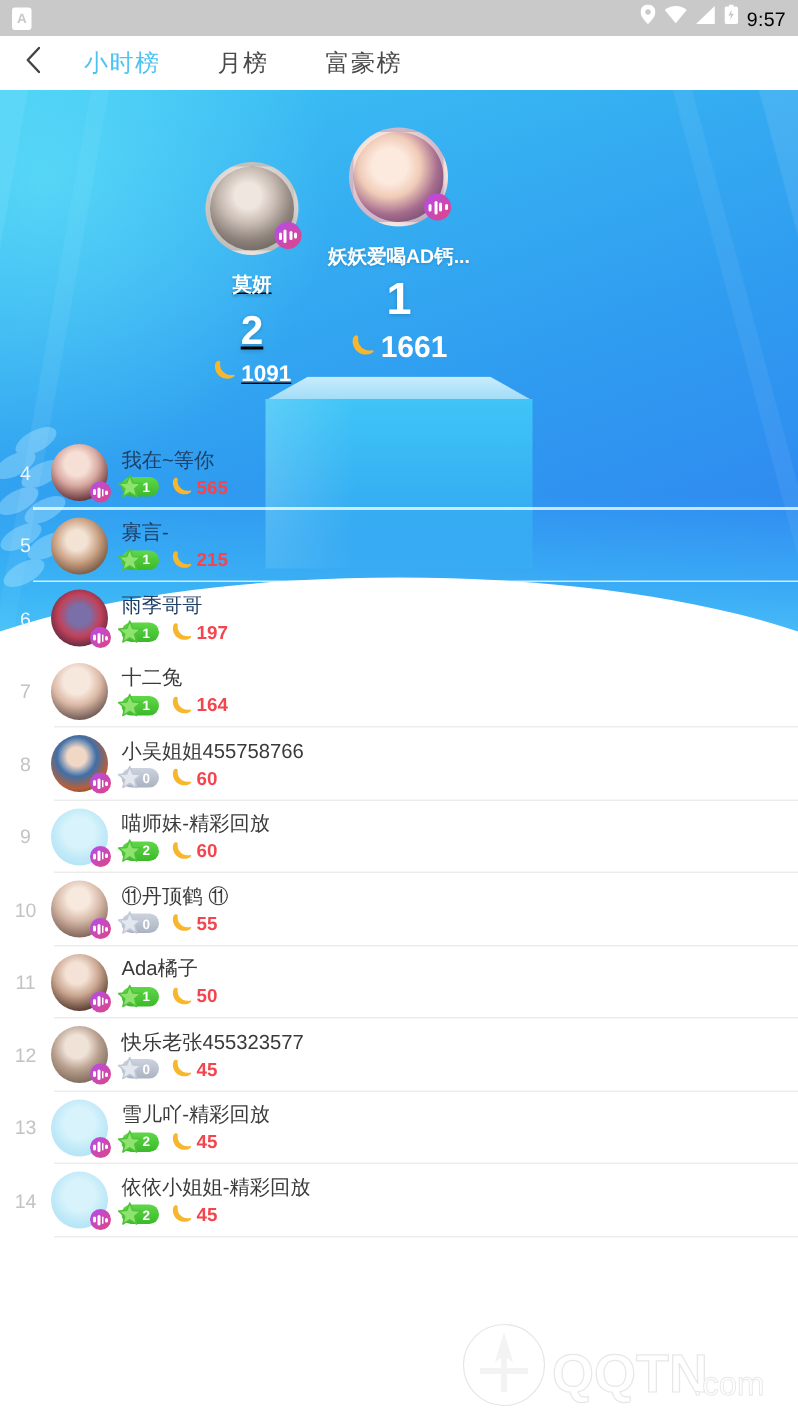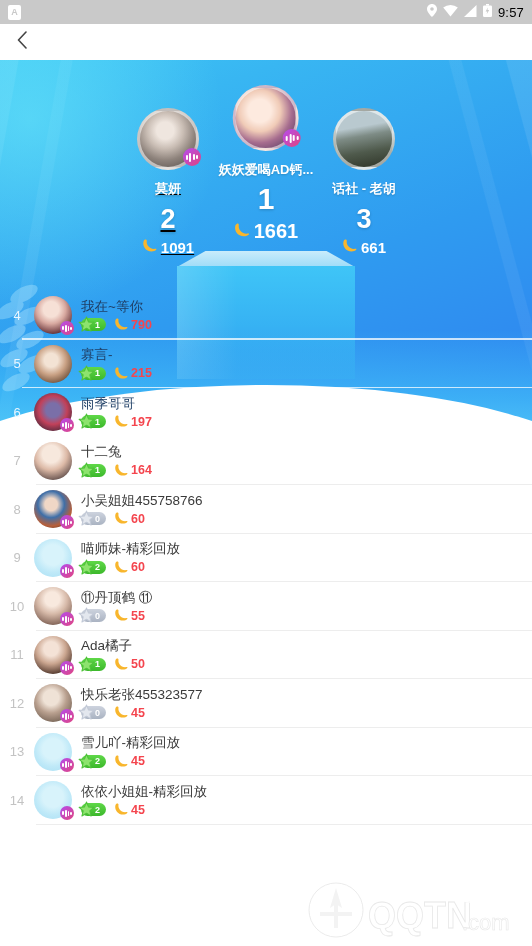--- a/index.html
+++ b/index.html
@@ -236,20 +236,25 @@
 </div>
 
 <div class="navbar">
   <div class="nav-back">
     <span>
       <svg width="10" height="18" viewBox="0 0 10 18">
           <path d="M9 1 1.5 9 9 17" stroke="#444" stroke-width="1.6" fill="none" stroke-linecap="round" stroke-linejoin="round"></path>
         </svg>
     </span>
   </div>
+  <div class="nav-tabs">
+    <div class="nav-tab active">小时榜</div>
+    <div class="nav-tab">月榜</div>
+    <div class="nav-tab">富豪榜</div>
+  </div>
 </div>
 
 <div class="hero">
   <div class="hero-rays"></div>
   <div class="hero-glow"></div>
 
   <div class="podium">
     <div class="podium-top"></div>
     <div class="podium-face"></div>
     <div class="podium-shine"></div>
@@ -289,35 +294,20 @@
       <div class="w-score">
         <span class="banana">
           <svg width="15" height="14" viewBox="0 0 15 14">
               <path d="M1.6 2.2c-1 3 .4 7.4 4 9.3 3 1.6 7 1.1 8.6-.7.5-.6.2-1.2-.7-1-2.9.6-6-.6-7.6-3C4.8 5.2 4.6 3.5 4.8 2 5 .8 4 .2 3.1.6 2.4.9 1.9 1.4 1.6 2.2z" fill="#f8b62d"></path>
             </svg>
         </span>
         <span>1091</span>
       </div>
     </div>
 
-    <div class="winner w3">
-      <div class="w-avatar-wrap">
-        <div class="w-avatar" style="background:linear-gradient(170deg,#b9c9cf 0 30%, #7e8c86 45%, #4f5a4c 70%, #2e3427 100%);"></div>
-      </div>
-      <div class="w-name">话社 - 老胡</div>
-      <div class="w-rank">3</div>
-      <div class="w-score">
-        <span class="banana">
-          <svg width="15" height="14" viewBox="0 0 15 14">
-              <path d="M1.6 2.2c-1 3 .4 7.4 4 9.3 3 1.6 7 1.1 8.6-.7.5-.6.2-1.2-.7-1-2.9.6-6-.6-7.6-3C4.8 5.2 4.6 3.5 4.8 2 5 .8 4 .2 3.1.6 2.4.9 1.9 1.4 1.6 2.2z" fill="#f8b62d"></path>
-            </svg>
-        </span>
-        <span>661</span>
-      </div>
-    </div>
 
     <div class="winner w1">
       <div class="w-avatar-wrap">
         <div class="w-avatar" style="background:radial-gradient(circle at 40% 38%, #fdeadf 0 22%, #f0cbb7 40%, #a66c8e 62%, #3d2c54 100%);"></div>
         <div class="live-badge">
           <span></span>
             <span></span>
             <span></span>
             <span></span>
         </div>
@@ -355,21 +345,21 @@
           <span class="lvl g">
             <svg class="lvl-star" viewBox="0 0 20 20">
               <path d="M10 1.2 12.4 7l6.3.5-4.8 4.1 1.5 6.1L10 14.4 4.6 17.7l1.5-6.1L1.3 7.5 7.6 7z" fill="#8de36e" stroke="#4fc23a" stroke-width="1.2" stroke-linejoin="round"></path>
             </svg>
             <span>1</span>
           </span>
           <span class="score">
             <svg width="14" height="13" viewBox="0 0 15 14">
               <path d="M1.6 2.2c-1 3 .4 7.4 4 9.3 3 1.6 7 1.1 8.6-.7.5-.6.2-1.2-.7-1-2.9.6-6-.6-7.6-3C4.8 5.2 4.6 3.5 4.8 2 5 .8 4 .2 3.1.6 2.4.9 1.9 1.4 1.6 2.2z" fill="#f8b62d"></path>
             </svg>
-            <span>790</span>
+            <span>565</span>
           </span>
         </div>
       </div>
       <div class="row-sep"></div>
     </div>
     <div class="row on-blue">
       <div class="row-num">5</div>
       <div class="row-avatar-wrap">
         <div class="row-avatar" style="background:radial-gradient(circle at 45% 40%, #f3e3d4 0 22%, #c9a184 48%, #7b5b45 75%, #3a2a20 100%);background-size:cover;"></div>
       </div>

